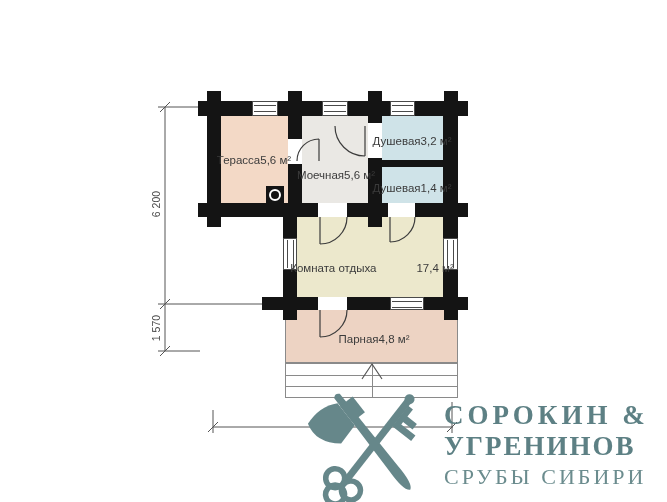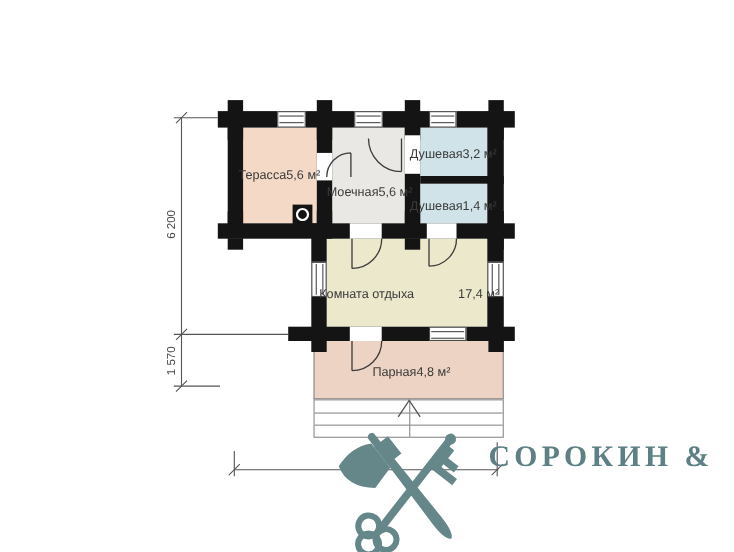--- a/index.html
+++ b/index.html
@@ -175,15 +175,17 @@
         </g>
         <rect x="-2" y="-3.5" width="100" height="7" fill="#66878a"></rect>
         <circle cx="100" cy="0" r="5" fill="#66878a"></circle>
         <path d="M68,3 L94,3 L94,9 L85,9 L85,21 L78,21 L78,9 L75,9 L75,27 L68,27 Z" fill="#66878a"></path>
       </g>
     </g>
   </svg>
 
   <div class="logo-text">
     <div class="logo-l1" style="color:#5d8084;">СОРОКИН &amp;</div>
+    <div class="logo-l2" style="color:#5d8084;">УГРЕНИНОВ</div>
+    <div class="logo-l3" style="color:#6b8c8e;">СРУБЫ СИБИРИ</div>
   </div>
 
 </div>
 
 </body></html>

